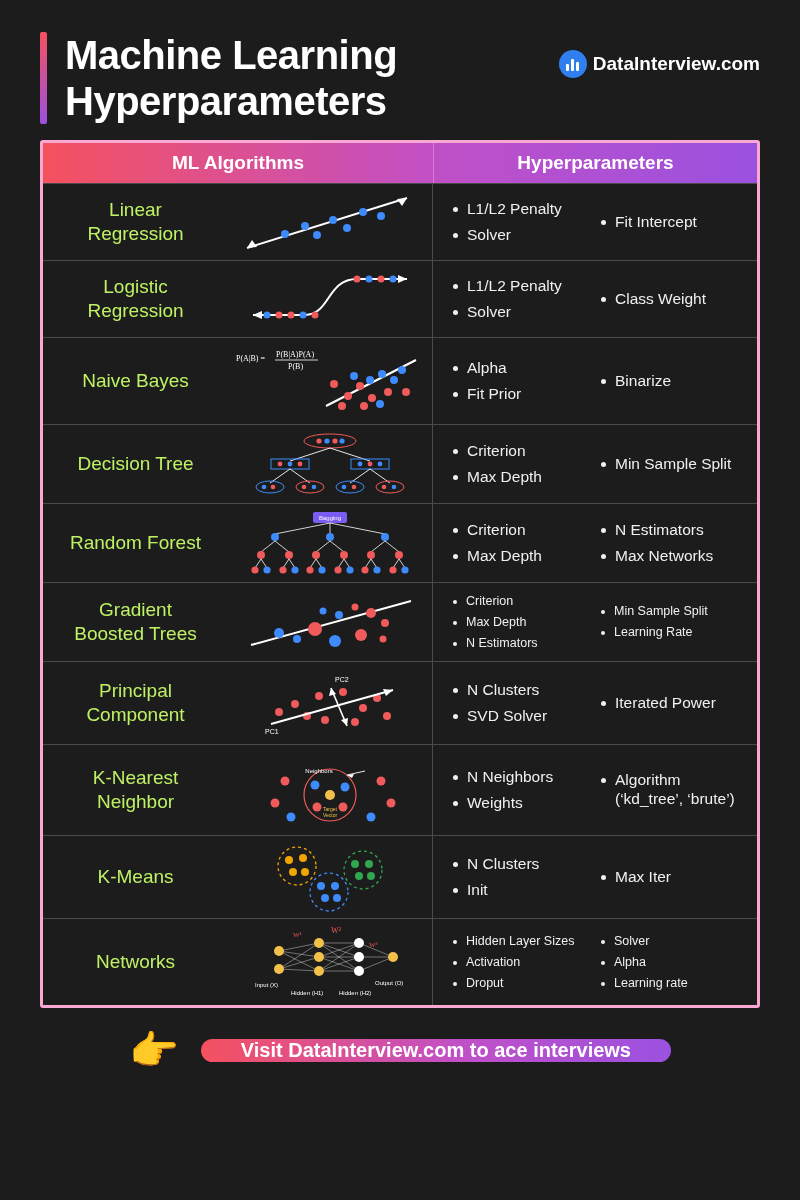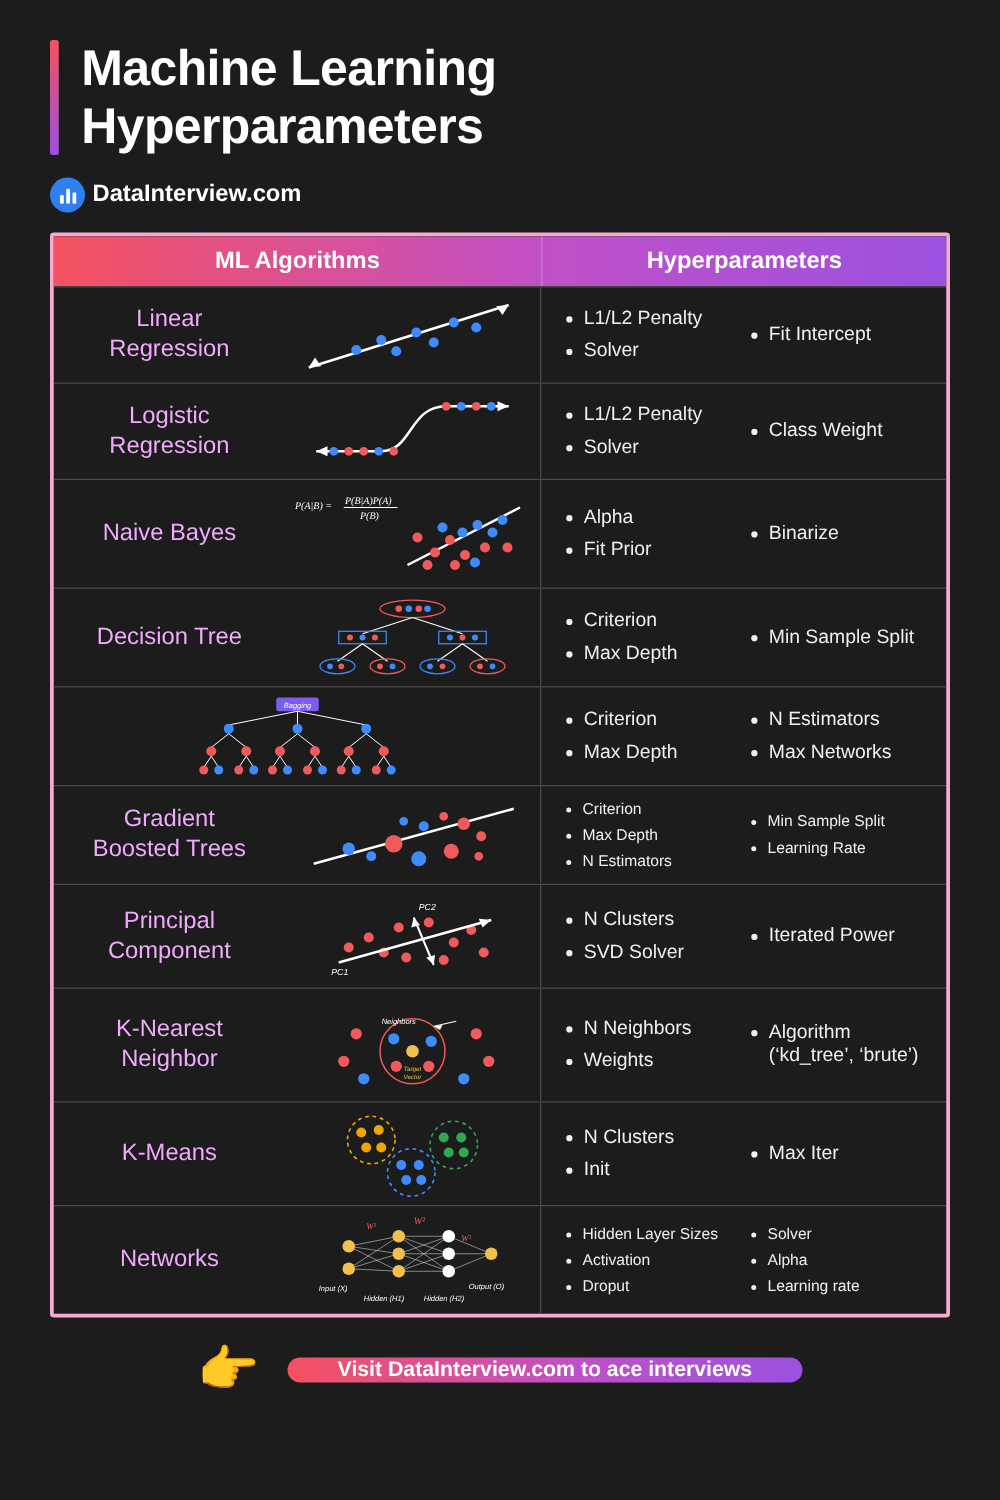--- a/index.html
+++ b/index.html
@@ -21,21 +21,20 @@
     background: #1c1c1c;
     box-sizing: border-box;
   }
 
   
   .header {
     display: flex;
     align-items: flex-start;
     justify-content: space-between;
     padding: 32px 40px 10px 40px;
-    flex-direction: column;
   }
   .title-wrap {
     display: flex;
     align-items: stretch;
   }
   .title-bar {
     width: 7px;
     background: linear-gradient(180deg, #f5515f 0%, #9b51e0 100%);
     margin-right: 18px;
     border-radius: 2px;
@@ -116,31 +115,30 @@
     border-right: 1px solid #4a4a4a;
     box-sizing: border-box;
     padding: 6px 0 6px 0;
   }
   .algo-name {
     width: 185px;
     flex: 0 0 185px;
     text-align: center;
     font-size: 19px;
     line-height: 1.25;
-    color: #f0abfc;
+    color: #bef264;
     padding: 0 6px;
     box-sizing: border-box;
   }
   .algo-viz {
     flex: 1;
     height: 100%;
     display: flex;
     justify-content: center;
     min-height: 64px;
-    font-style: italic;
   }
   .cell-right {
     flex: 1;
     display: flex;
     padding: 8px 14px 8px 20px;
     box-sizing: border-box;
   }
   .params {
     display: flex;
     width: 100%;
@@ -181,21 +179,21 @@
     margin-top: 22px;
   }
   .point-icon {
     font-size: 40px;
     line-height: 1;
     color: #f3c04a;
   }
   .cta {
     background: linear-gradient(90deg, #f5515f 0%, #c150c7 55%, #9b51e0 100%);
     color: #ffffff;
-    font-size: 17px;
+    font-size: 20px;
     font-weight: bold;
     padding: 0 40px;
     border: none;
     border-radius: 17px;
     cursor: pointer;
     font-family: "Liberation Sans", sans-serif;
   }
 
   svg { display: block; }
 </style>
@@ -425,20 +423,23 @@
                 <span class="dot"></span>
                 <span>Min Sample Split</span>
               </div>
           </div>
         </div>
       </div>
     </div>
 
     <div class="row">
       <div class="cell-left">
+        <div class="algo-name">
+          <div>Random Forest</div>
+        </div>
         <div class="algo-viz">
           <svg width="190" height="66" viewBox="0 0 190 66">
             <rect x="78" y="2" width="34" height="11" rx="2" fill="#7b5cf0"></rect>
             <text x="95" y="10" fill="#ffffff" font-size="6" text-anchor="middle" font-family="Liberation Sans, sans-serif">Bagging</text>
             <line x1="95" y1="13" x2="40" y2="24" stroke="#ffffff" stroke-width="0.8"></line>
             <line x1="95" y1="13" x2="95" y2="24" stroke="#ffffff" stroke-width="0.8"></line>
             <line x1="95" y1="13" x2="150" y2="24" stroke="#ffffff" stroke-width="0.8"></line>
             <g>
               <circle cx="40" cy="27" r="4" fill="#3d8bfd"></circle>
               <line x1="40" y1="31" x2="26" y2="42" stroke="#ffffff" stroke-width="0.8"></line>

